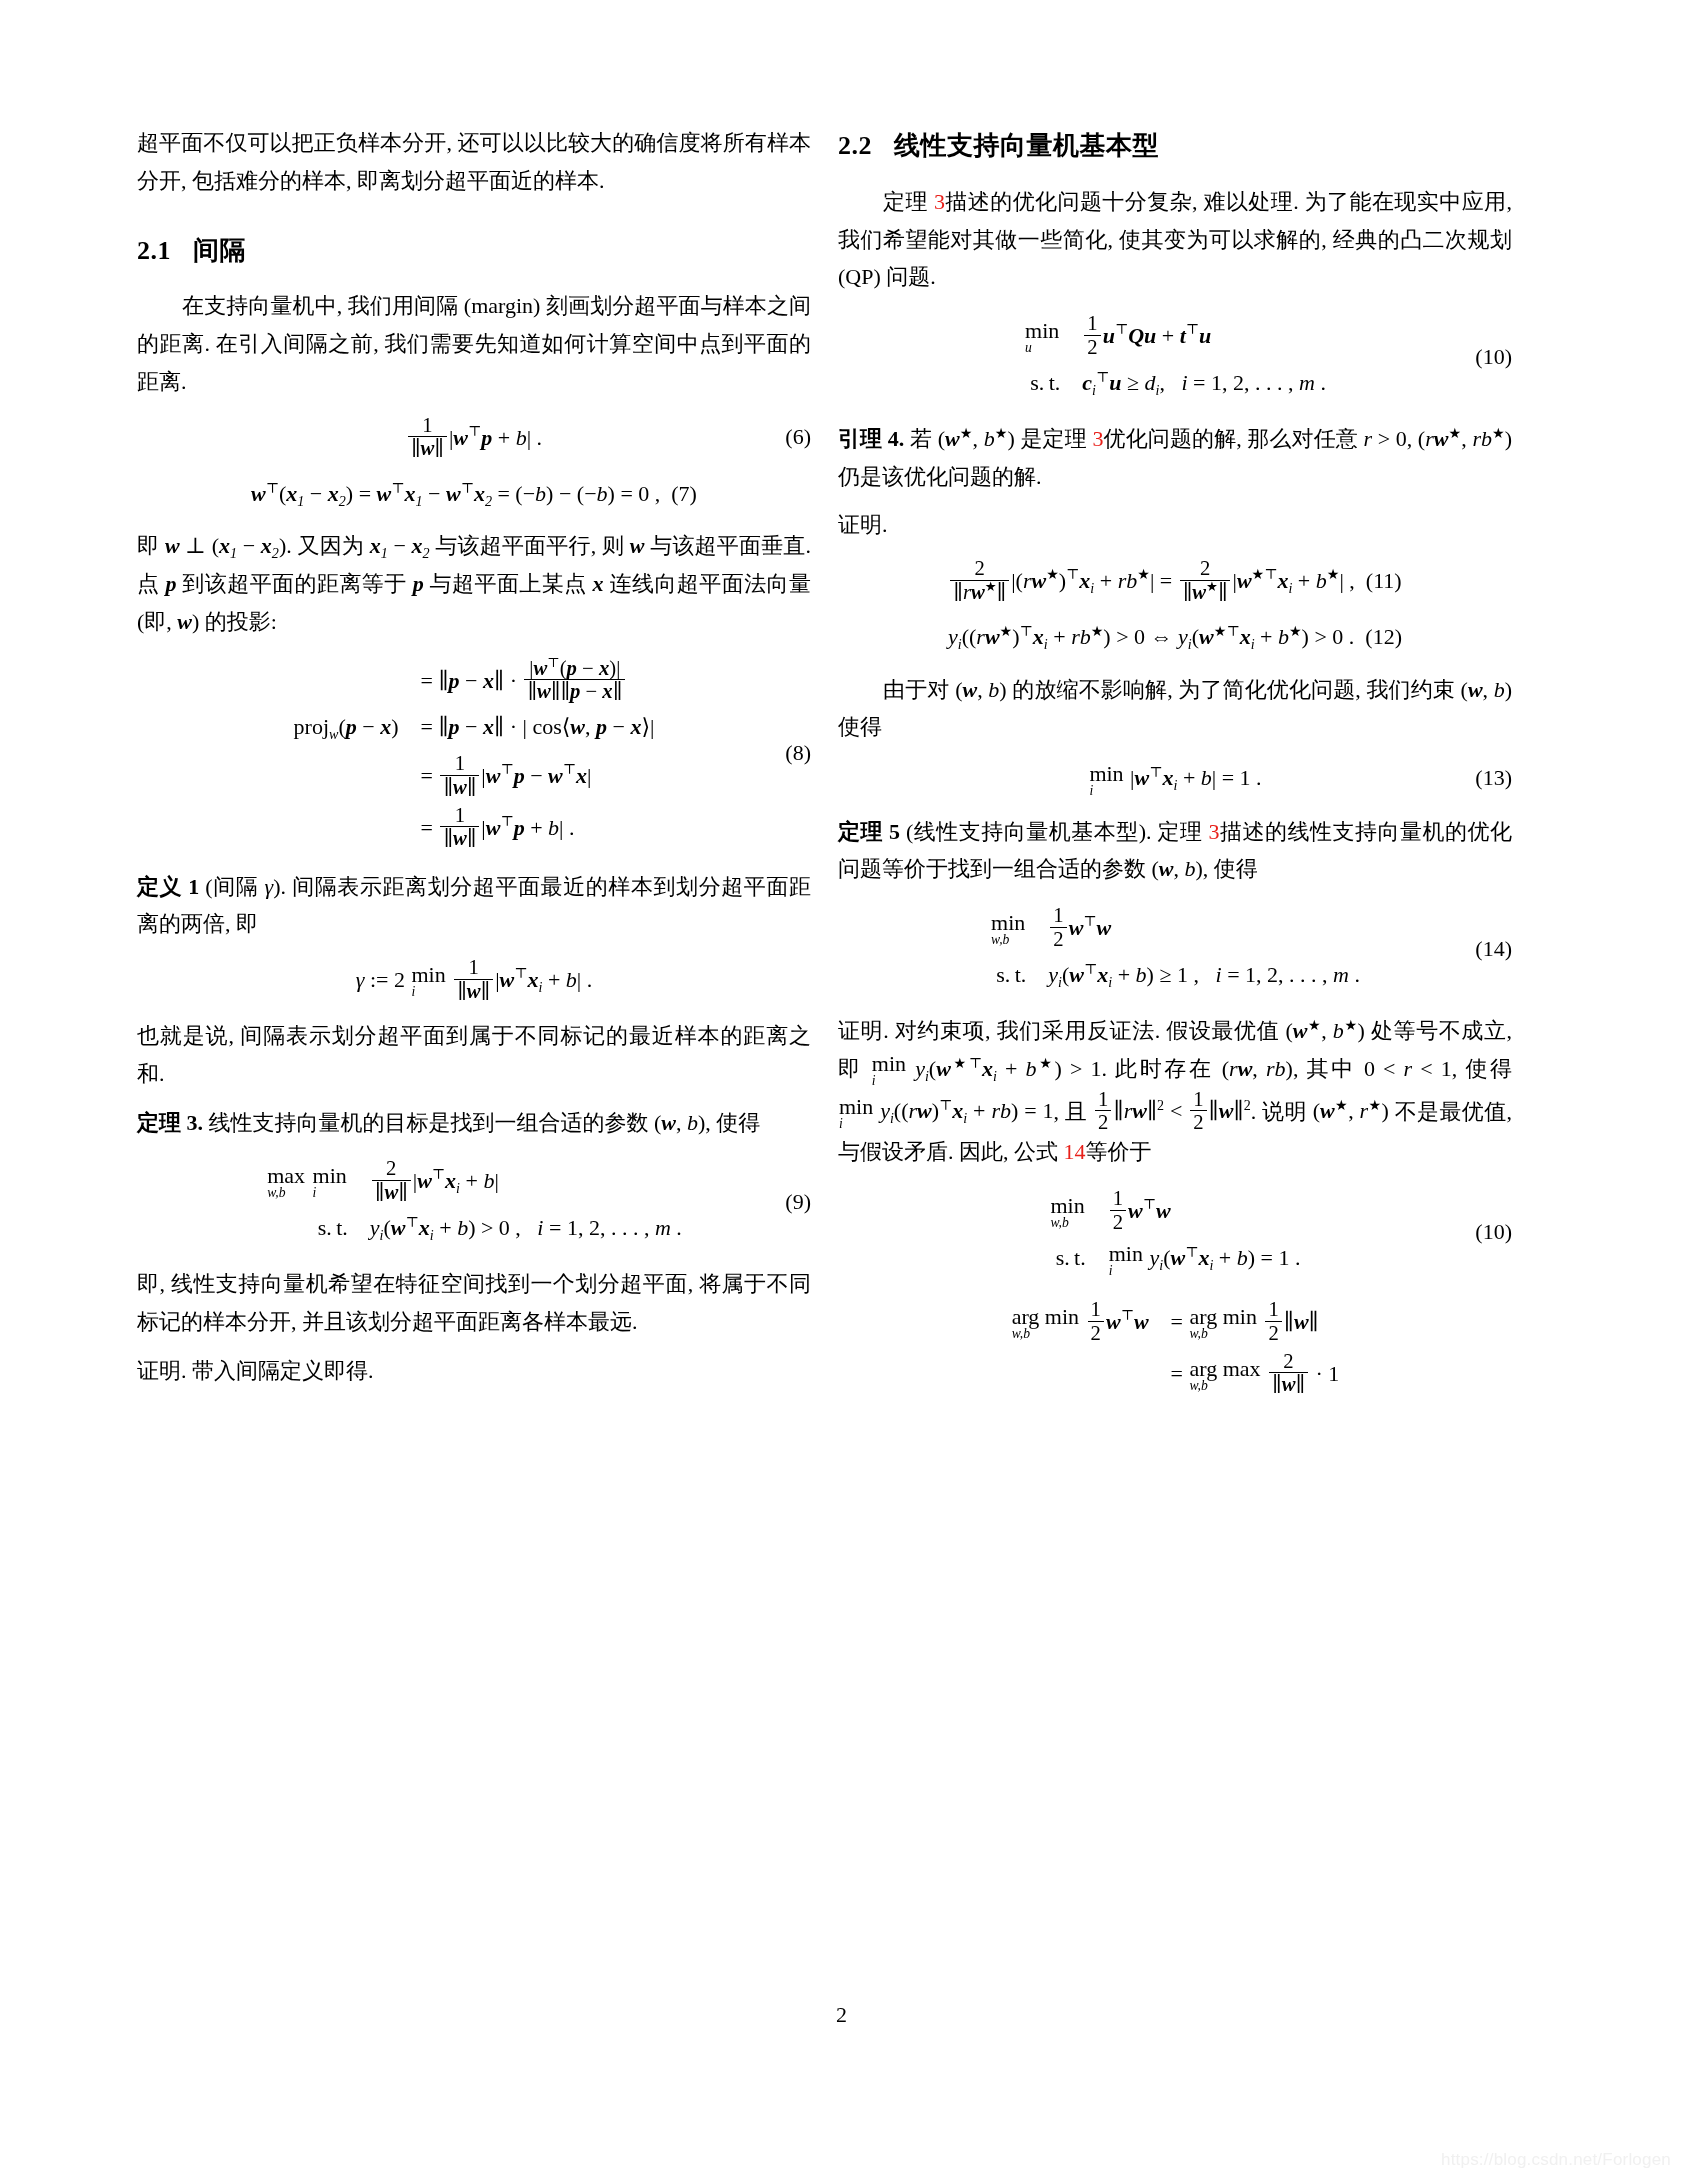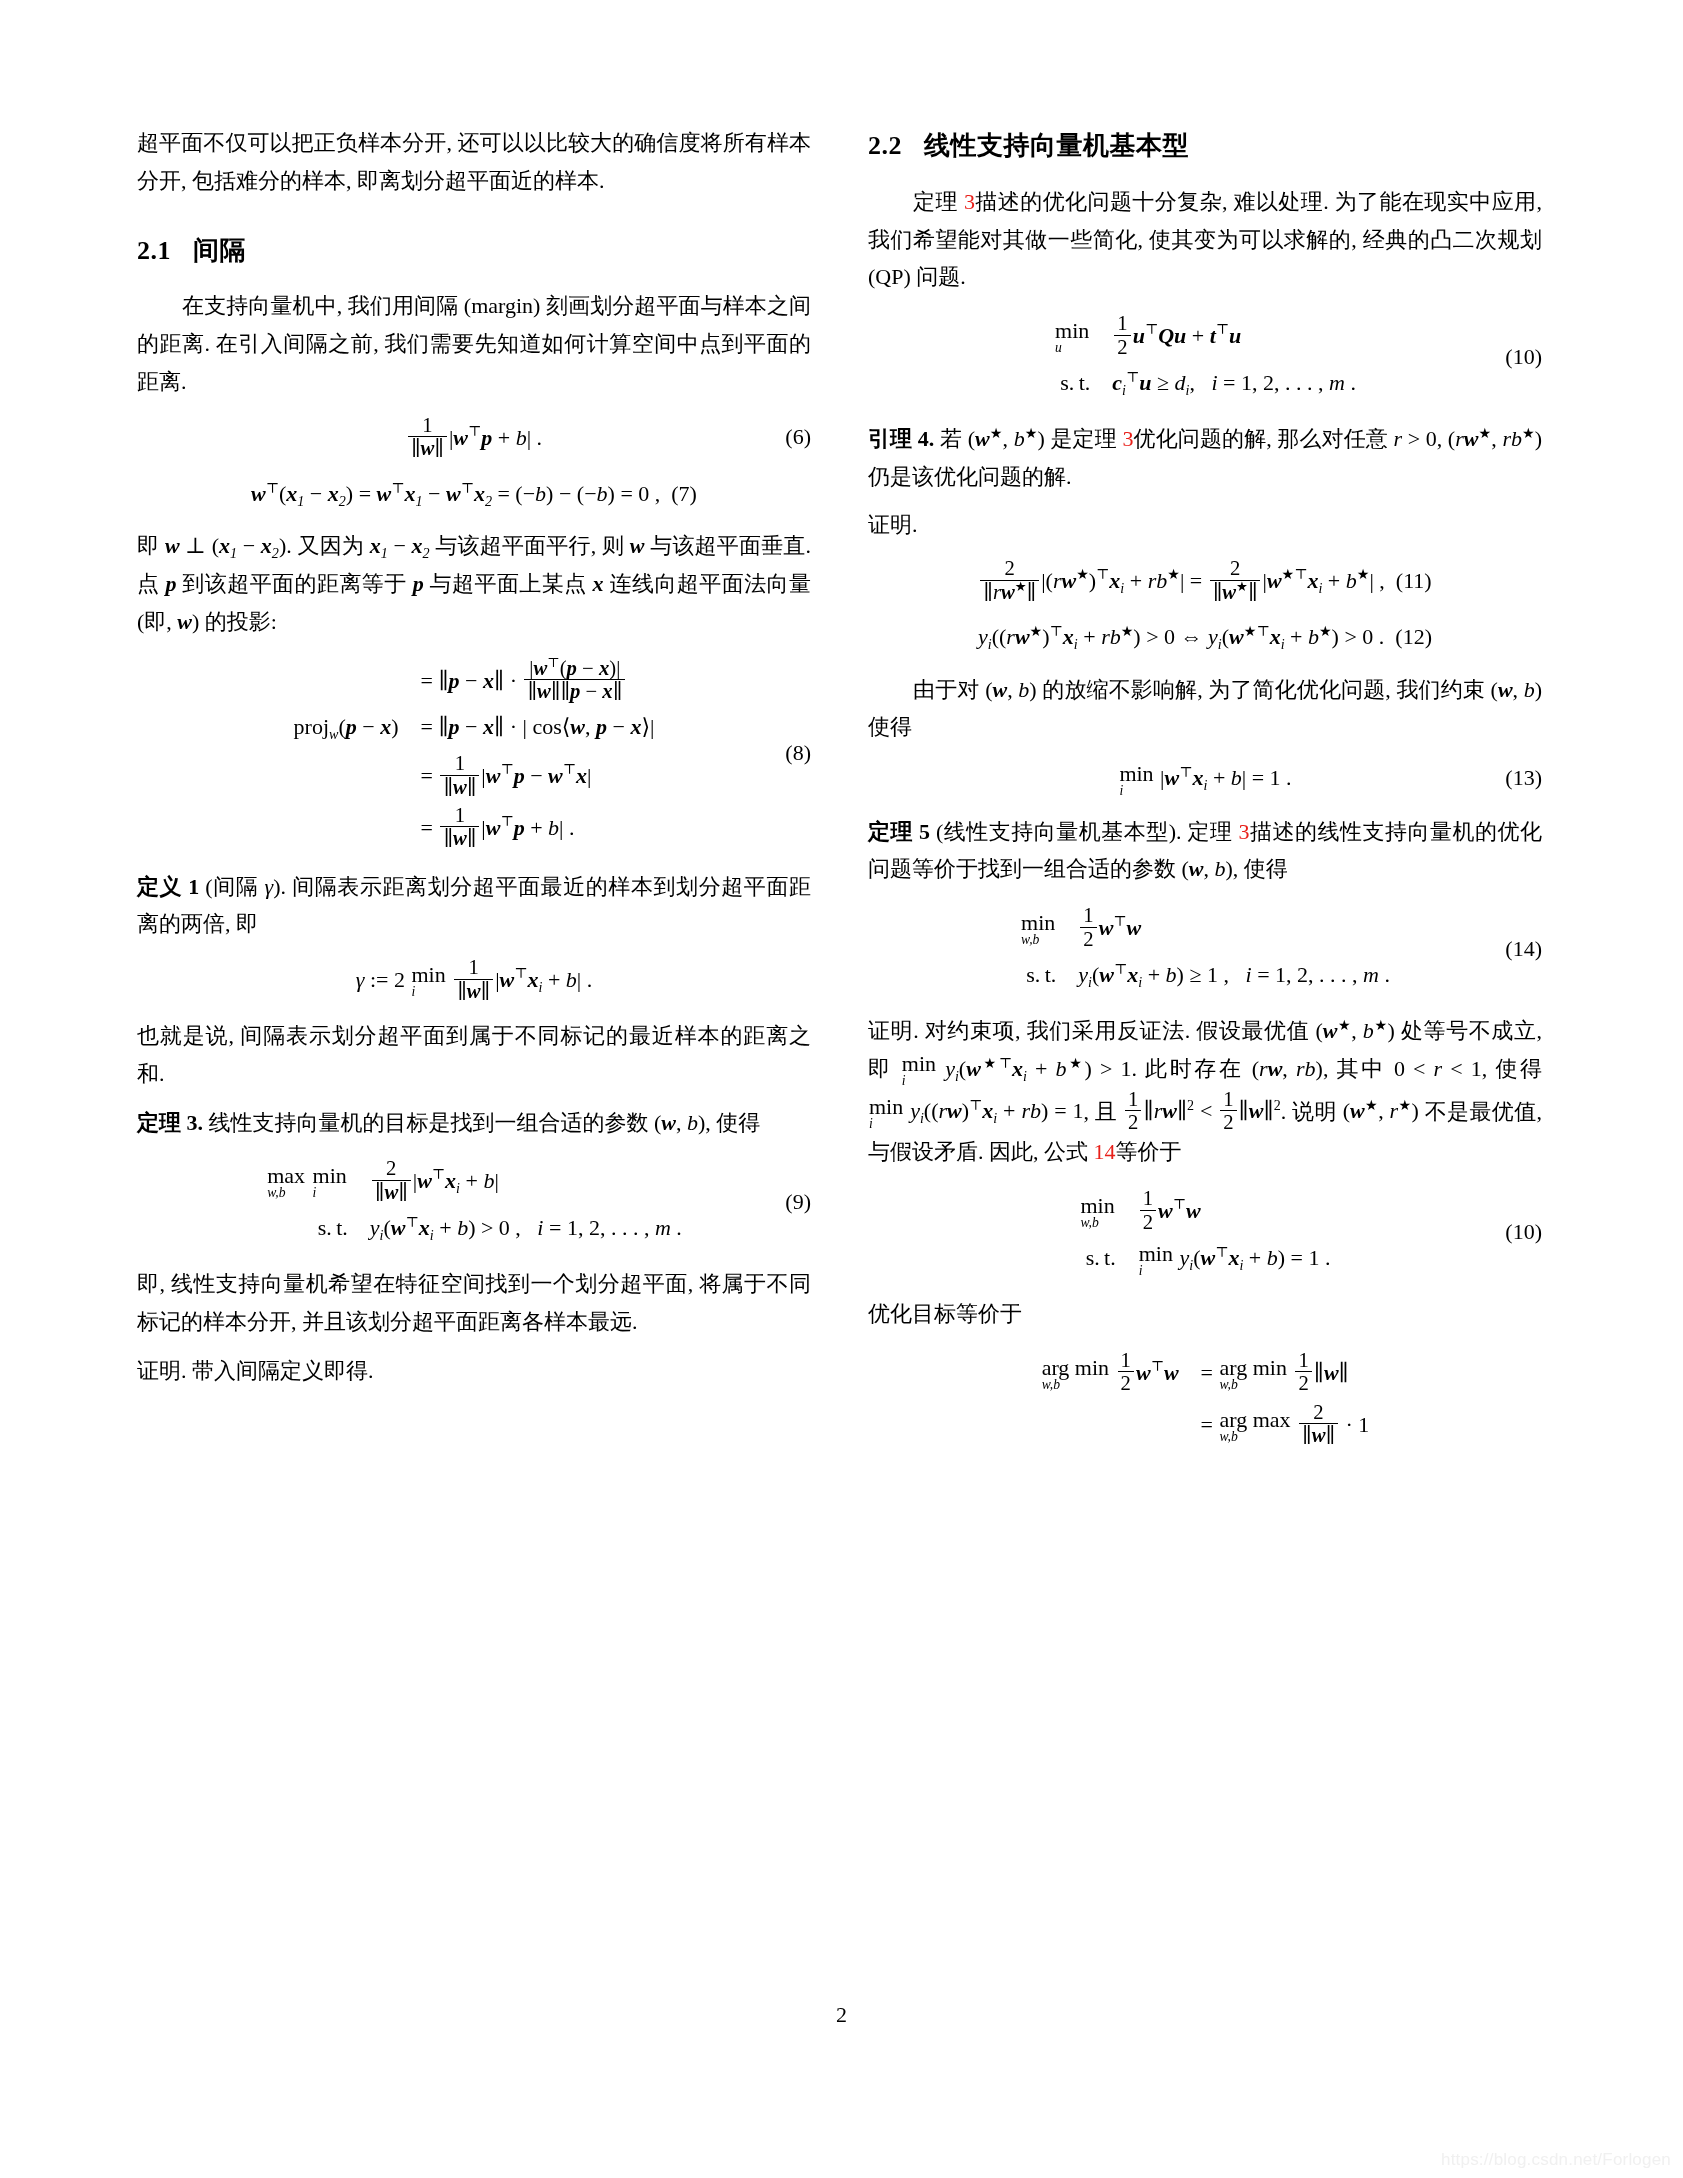--- a/index.html
+++ b/index.html
@@ -24,21 +24,21 @@
     background: #fff;
   }
 
   .content {
     position: absolute;
     left: 137px;
     top: 124px;
     width: 1406px;
     height: 1861px;
     display: flex;
-    gap: 57px;
+    gap: 27px;
   }
 
   .col {
     width: 674px;
     font-size: 22px;
     line-height: 1.72;
     text-align: justify;
     text-justify: inter-character;
   }
 
@@ -369,21 +369,20 @@
             </span>
             <span class="arow">
               <span class="acell lhs"><span class="op">s. t.</span></span>
               <span class="acell rhs"><span class="uset"><span class="big">min</span><span class="sml">i</span></span> <span class="mi">y</span><sub class="mi">i</sub>(<span class="mb">w</span><sup class="up">⊤</sup><span class="mb">x</span><sub class="mi">i</sub> + <span class="mi">b</span>) = 1 .</span>
             </span>
           </span>
         </span>
         <span class="tag">(10)</span>
       </div>
 
-      <p>优化目标等价于</p>
 
       <div class="disp">
         <span class="body">
           <span class="alignrows math">
             <span class="arow">
               <span class="acell lhs"><span class="uset"><span class="big"><span class="op">arg min</span></span><span class="sml">w,b</span></span> <span class="frac"><span class="n">1</span><span class="d">2</span></span><span class="mb">w</span><sup class="up">⊤</sup><span class="mb">w</span></span>
               <span class="acell rhs">= <span class="uset"><span class="big"><span class="op">arg min</span></span><span class="sml">w,b</span></span> <span class="frac"><span class="n">1</span><span class="d">2</span></span>∥<span class="mb">w</span>∥</span>
             </span>
             <span class="arow">
               <span class="acell lhs"></span>

